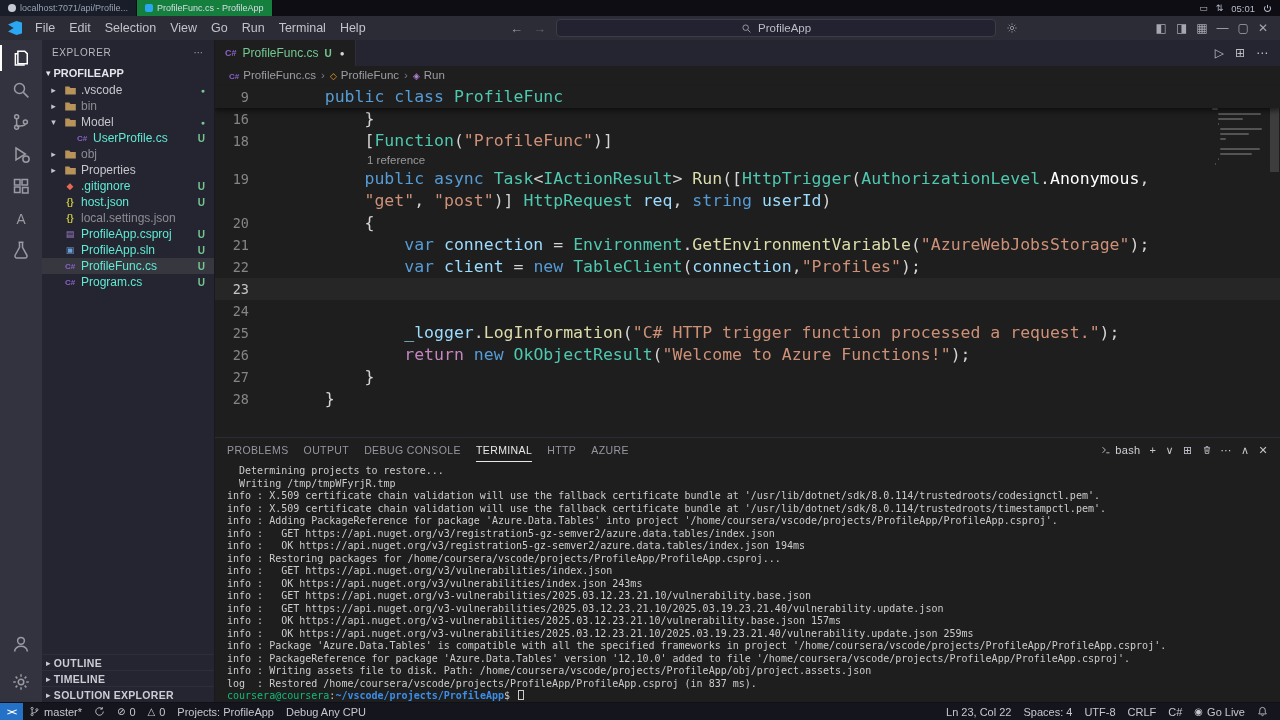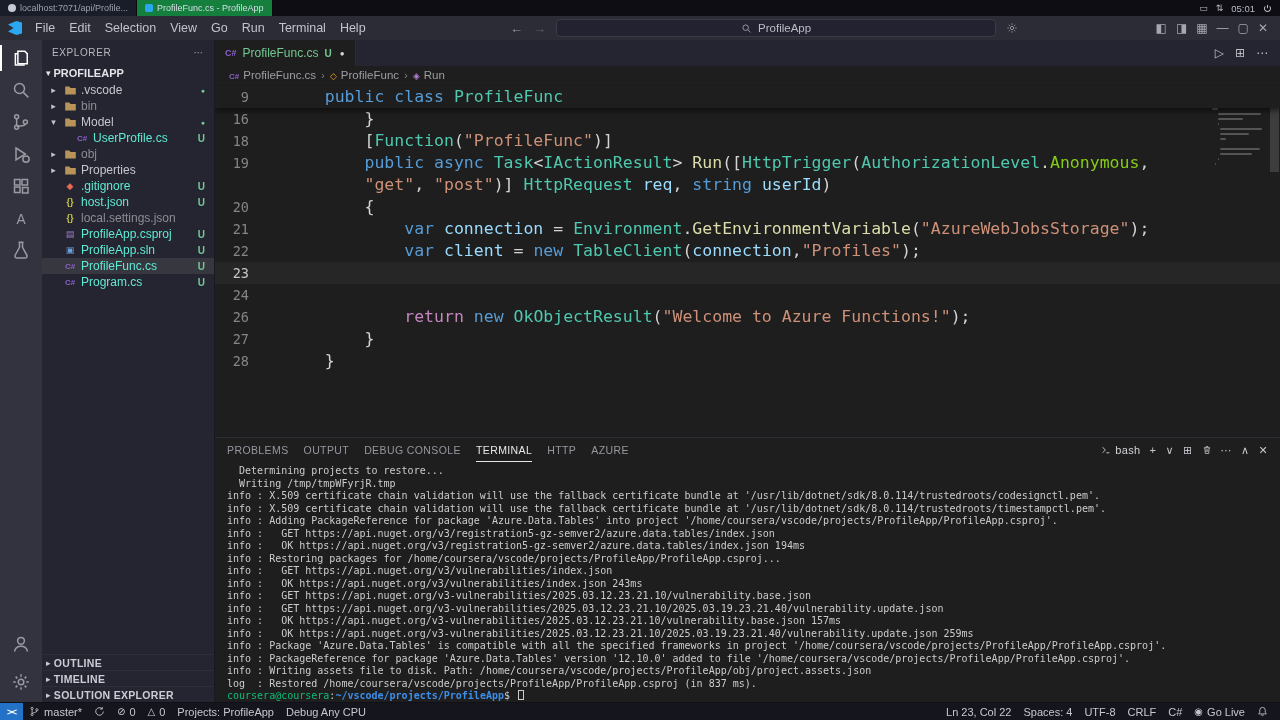--- a/index.html
+++ b/index.html
@@ -92,21 +92,21 @@
   .t-user{color:#0dbc79;font-weight:normal}
   .t-path{color:#3b8eea;font-weight:bold}
   .t-cursor{display:inline-block;width:6px;height:10px;border:1px solid #cccccc;vertical-align:-1px;margin-left:2px}
 
   
   .statusbar{height:18px;background:#15151d;display:flex;align-items:center;font-size:11px;color:#c7c7cf;border-top:1px solid #101018}
   .sb-remote{height:18px;background:#2472c8;color:#fff;display:flex;align-items:center;padding:0 7px;font-size:9.5px;font-weight:bold;letter-spacing:-1px}
   .sb-item{display:flex;align-items:center;gap:4px;padding:0 6px;height:18px;white-space:nowrap}
   .sb-right{margin-left:auto;display:flex;align-items:center;padding-right:6px}
 </style>
-<style>.tk-kw{color:#569cd6}.tk-ctl{color:#c586c0}.tk-typ{color:#4ec9b0}.tk-fn{color:#dcdcaa}.tk-str{color:#ce9178}.tk-vr{color:#9cdcfe}.tk-en{color:#84cc16}.tk-pl{color:#d4d4d4}.tk-lens{color:#999999}</style></head>
+<style>.tk-kw{color:#569cd6}.tk-ctl{color:#c586c0}.tk-typ{color:#4ec9b0}.tk-fn{color:#dcdcaa}.tk-str{color:#ce9178}.tk-vr{color:#9cdcfe}.tk-en{color:#ffffff}.tk-pl{color:#d4d4d4}.tk-lens{color:#999999}</style></head>
 <body>
 
 <div class="desktop-bar">
   <div class="dt-tabs">
       <div class="dt-tab">
         <span class="ticon browser"></span>
         <span>localhost:7071/api/Profile...</span>
       </div>
       <div class="dt-tab active">
         <span class="ticon vscode"></span>
@@ -394,27 +394,29 @@
           <span><span class="bc-icon" style="color:#b180d7">◈</span></span>
           <span>Run</span>
         </span>
       </div>
 
     <div class="editor">
       <div>
           <div class="code-row sticky"><span class="ln">9</span><span class="code"><span class="tk-pl">    </span><span class="tk-kw">public </span><span class="tk-kw">class </span><span class="tk-typ">ProfileFunc</span></span></div>
           <div class="code-row"><span class="ln">16</span><span class="code"><span class="tk-pl">        }</span></span></div>
           <div class="code-row"><span class="ln">18</span><span class="code"><span class="tk-pl">        [</span><span class="tk-typ">Function</span><span class="tk-pl">(</span><span class="tk-str">"ProfileFunc"</span><span class="tk-pl">)]</span></span></div>
+          <div class="code-row lens-row"><span class="ln"></span><span class="code"><span class="tk-lens">1 reference</span></span></div>
           <div class="code-row"><span class="ln">19</span><span class="code"><span class="tk-pl">        </span><span class="tk-kw">public </span><span class="tk-kw">async </span><span class="tk-typ">Task</span><span class="tk-pl">&lt;</span><span class="tk-typ">IActionResult</span><span class="tk-pl">&gt; </span><span class="tk-fn">Run</span><span class="tk-pl">([</span><span class="tk-typ">HttpTrigger</span><span class="tk-pl">(</span><span class="tk-typ">AuthorizationLevel</span><span class="tk-pl">.</span><span class="tk-en">Anonymous</span><span class="tk-pl">,</span></span></div>
           <div class="code-row"><span class="ln"></span><span class="code"><span class="tk-pl">        </span><span class="tk-str">"get"</span><span class="tk-pl">, </span><span class="tk-str">"post"</span><span class="tk-pl">)] </span><span class="tk-typ">HttpRequest</span><span class="tk-pl"> </span><span class="tk-vr">req</span><span class="tk-pl">, </span><span class="tk-kw">string </span><span class="tk-vr">userId</span><span class="tk-pl">)</span></span></div>
           <div class="code-row"><span class="ln">20</span><span class="code"><span class="tk-pl">        {</span></span></div>
           <div class="code-row"><span class="ln">21</span><span class="code"><span class="tk-pl">            </span><span class="tk-kw">var </span><span class="tk-vr">connection</span><span class="tk-pl"> = </span><span class="tk-typ">Environment</span><span class="tk-pl">.</span><span class="tk-fn">GetEnvironmentVariable</span><span class="tk-pl">(</span><span class="tk-str">"AzureWebJobsStorage"</span><span class="tk-pl">);</span></span></div>
           <div class="code-row"><span class="ln">22</span><span class="code"><span class="tk-pl">            </span><span class="tk-kw">var </span><span class="tk-vr">client</span><span class="tk-pl"> = </span><span class="tk-kw">new </span><span class="tk-typ">TableClient</span><span class="tk-pl">(</span><span class="tk-vr">connection</span><span class="tk-pl">,</span><span class="tk-str">"Profiles"</span><span class="tk-pl">);</span></span></div>
           <div class="code-row current"><span class="ln active-ln">23</span></div>
           <div class="code-row"><span class="ln">24</span><span class="code"></span></div>
+          <div class="code-row"><span class="ln">25</span><span class="code"><span class="tk-pl">            </span><span class="tk-vr">_logger</span><span class="tk-pl">.</span><span class="tk-fn">LogInformation</span><span class="tk-pl">(</span><span class="tk-str">"C# HTTP trigger function processed a request."</span><span class="tk-pl">);</span></span></div>
           <div class="code-row"><span class="ln">26</span><span class="code"><span class="tk-pl">            </span><span class="tk-ctl">return </span><span class="tk-kw">new </span><span class="tk-typ">OkObjectResult</span><span class="tk-pl">(</span><span class="tk-str">"Welcome to Azure Functions!"</span><span class="tk-pl">);</span></span></div>
           <div class="code-row"><span class="ln">27</span><span class="code"><span class="tk-pl">        }</span></span></div>
           <div class="code-row"><span class="ln">28</span><span class="code"><span class="tk-pl">    }</span></span></div>
         </div>
       <div class="minimap">
           <div class="mm-line" style="margin-left: 2.8px; width: 13.2px;"></div>
           <div class="mm-line" style="margin-left: 5.6px; width: 0.55px;"></div>
           <div class="mm-line" style="margin-left: 0px; width: 0px; opacity: 0;"></div>
           <div class="mm-line" style="margin-left: 5.6px; width: 13.75px;"></div>
           <div class="mm-line" style="margin-left: 0px; width: 6.05px;"></div>

